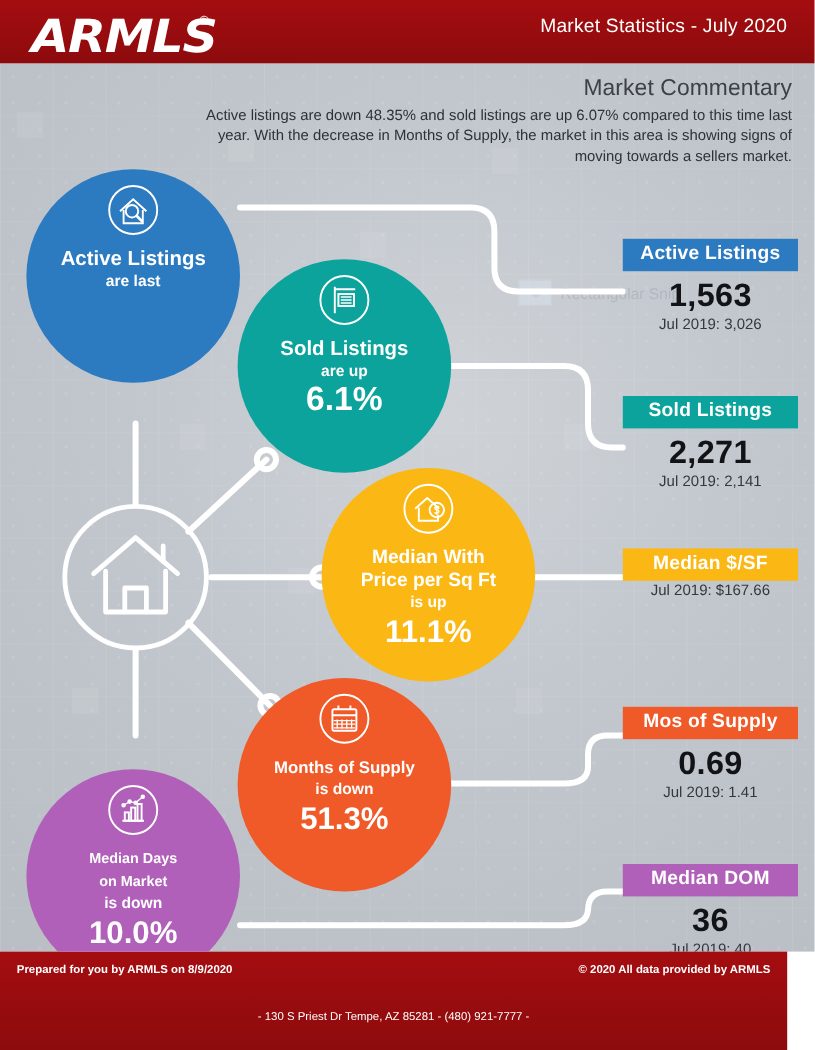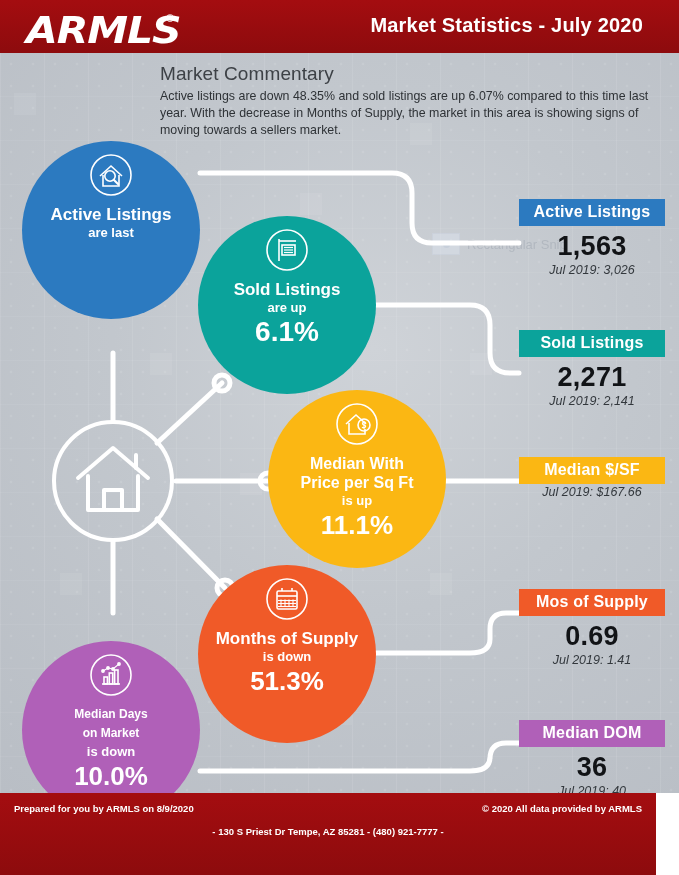--- a/index.html
+++ b/index.html
@@ -16,22 +16,22 @@
   .logo{
     position:absolute;left:26px;top:8px;
     font-size:38px;font-weight:bold;letter-spacing:-1px;
     color:#ffffff;font-family:"DejaVu Sans", sans-serif;
     transform:scaleX(1.08);transform-origin:left center;font-style:italic;
   }
   .logo-r{
     position:absolute;left:166px;top:12px;color:#fff;font-size:11px;
   }
   .header-title{
-    position:absolute;right:36px;top:14px;color:#ffffff;
-    font-size:20px;font-weight:bold;letter-spacing:0.2px;
+    position:absolute;right:23px;top:14px;color:#ffffff;
+    font-size:16px;font-weight:normal;letter-spacing:0.2px;
   }
   
   .canvas{
     position:absolute;left:0;top:53px;width:679px;height:740px;
     background:
       radial-gradient(circle at 55% 40%, #cfd3d8 0%, #c2c7cd 45%, #b9bec5 100%);
     overflow:hidden;
   }
   .canvas::before{
     content:"";position:absolute;inset:0;
@@ -43,21 +43,21 @@
   }
   .canvas::after{
     content:"";position:absolute;inset:0;
     background-image:radial-gradient(rgba(255,255,255,0.22) 1.5px, transparent 1.6px);
     background-size:22px 22px;opacity:.45;
   }
   .squares{position:absolute;inset:0;opacity:.5;}
   .sq{position:absolute;background:rgba(255,255,255,0.14);}
   
   .commentary{
-    position:absolute;left:160px;top:10px;width:500px;z-index:6;
+    position:absolute;left:160px;top:10px;width:500px;z-index:6;text-align:right;
   }
   .commentary h2{
     margin:0 0 3px 0;font-size:19px;font-weight:normal;color:#3d4146;
     letter-spacing:0.1px;
   }
   .commentary p{
     margin:0;font-size:12.4px;line-height:17px;color:#2e3236;
   }
   
   .snip-ghost{
@@ -88,57 +88,57 @@
   #b-active{left:22px;top:88px;width:178px;height:178px;background:#2c7ac0;}
   #b-sold{left:198px;top:163px;width:178px;height:178px;background:#0ba39b;}
   #b-price{left:268px;top:337px;width:178px;height:178px;background:#fbb713;}
   #b-mos{left:198px;top:512px;width:178px;height:178px;background:#f05a28;}
   #b-dom{left:22px;top:588px;width:178px;height:178px;background:#b060b8;}
 
   #b-active .t3{font-size:28px;}
   #b-sold .t3{font-size:28px;}
   #b-price .t1{font-size:16px;}
   #b-price .t3{font-size:26px;}
-  #b-mos .t1{font-size:17px;text-align:right;}
+  #b-mos .t1{font-size:14px;text-align:right;}
   #b-dom .t1{font-size:12px;}
 
   
   .hub{
     position:absolute;left:52px;top:367px;width:122px;height:122px;
     border:4px solid #ffffff;border-radius:50%;z-index:5;box-sizing:border-box;
   }
   
   .stat{position:absolute;z-index:6;width:146px;text-align:center;}
   .stat .lbl{
     display:block;color:#ffffff;font-size:16px;font-weight:bold;
     padding:4px 0 5px 0;letter-spacing:0.2px;
   }
   .stat .val{
     display:block;color:#111316;font-size:27px;font-weight:bold;
     margin-top:5px;letter-spacing:0.3px;
   }
-  .stat .prev{display:block;color:#33383d;font-size:12.5px;margin-top:1px;font-style:italic;}
+  .stat .prev{display:block;color:#33383d;font-size:12.5px;margin-top:1px;}
   #s-active{left:519px;top:146px;}
   #s-active .lbl{background:#2c7ac0;}
   #s-sold{left:519px;top:277px;}
   #s-sold .lbl{background:#0ba39b;}
   #s-price{left:519px;top:404px;}
   #s-price .lbl{background:#fbb713;}
   #s-mos{left:519px;top:536px;}
   #s-mos .lbl{background:#f05a28;}
   #s-dom{left:519px;top:667px;}
   #s-dom .lbl{background:#b060b8;}
   
   .footer{
     position:absolute;left:0;top:793px;width:656px;height:82px;
     background:linear-gradient(180deg,#a40d10 0%,#8d0b0d 100%);
   }
   .footer .f-left{position:absolute;left:14px;top:10px;color:#fff;font-size:9.5px;font-weight:bold;}
   .footer .f-right{position:absolute;right:14px;top:10px;color:#fff;font-size:9.5px;font-weight:bold;}
-  .footer .f-center{position:absolute;left:0;right:0;top:33px;text-align:center;color:#fff;font-size:9.5px;font-weight:bold;}
+  .footer .f-center{position:absolute;left:0;right:0;top:49px;text-align:center;color:#fff;font-size:9.5px;font-weight:normal;}
 </style>
 </head>
 <body>
 
 <div id="page">
 
   <div class="header">
     <div class="logo">ARMLS</div>
     <div class="logo-r">®</div>
     <div class="header-title">Market Statistics - July 2020</div>

